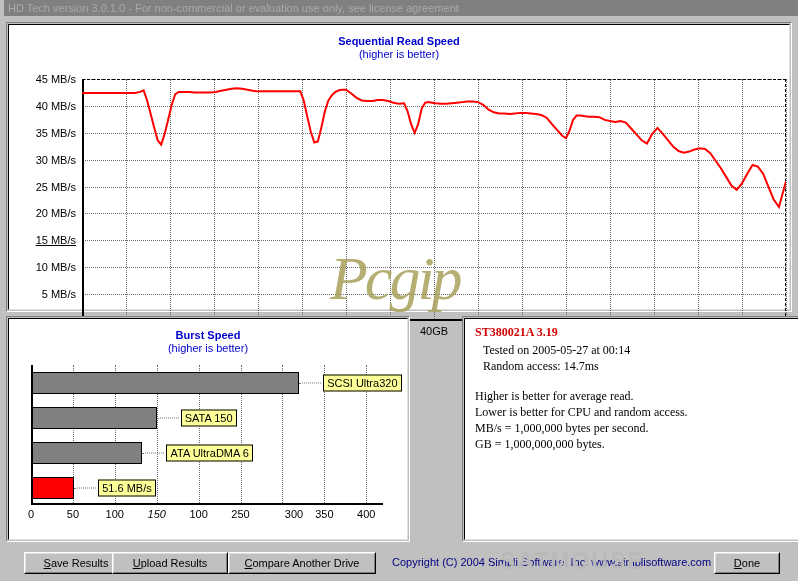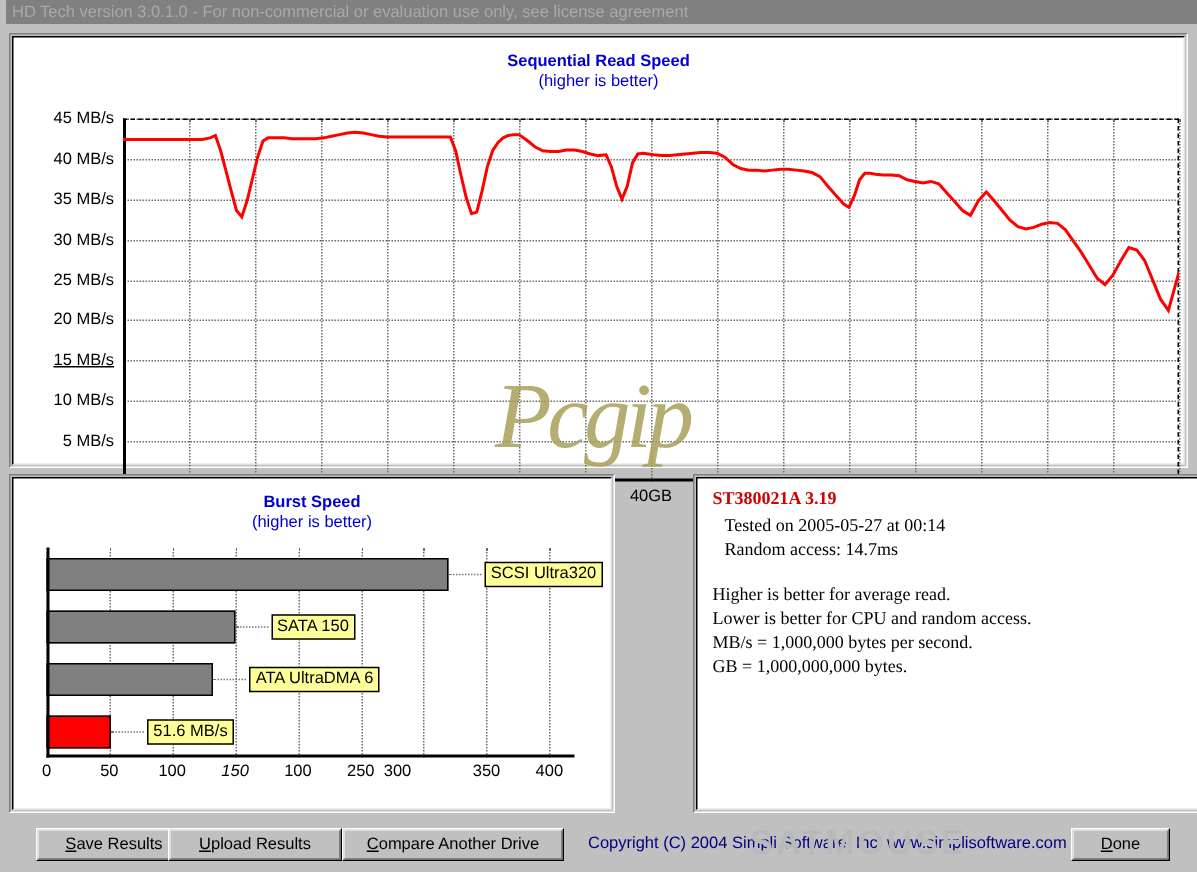--- a/index.html
+++ b/index.html
@@ -252,21 +252,21 @@
           </div>
         <div class="axisline-y"></div>
         <div class="axisline-x"></div>
         <div id="burstTicksX">
             <div class="bxtick" style="left: 0px;">0</div>
             <div class="bxtick" style="left: 41.9048px;">50</div>
             <div class="bxtick" style="left: 83.8095px;">100</div>
             <div class="bxtick" style="left: 125.714px; font-style: italic;">150</div>
             <div class="bxtick" style="left: 167.619px;">100</div>
             <div class="bxtick" style="left: 209.524px;">250</div>
-            <div class="bxtick" style="left: 234px;">300</div>
+            <div class="bxtick" style="left: 263px;">300</div>
             <div class="bxtick" style="left: 293.333px;">350</div>
             <div class="bxtick" style="left: 335.238px;">400</div>
           </div>
       </div>
     </div>
   </div>
 
   <div class="panel" id="infoPanel">
     <div class="panel-inner">
       <div class="info-text">

